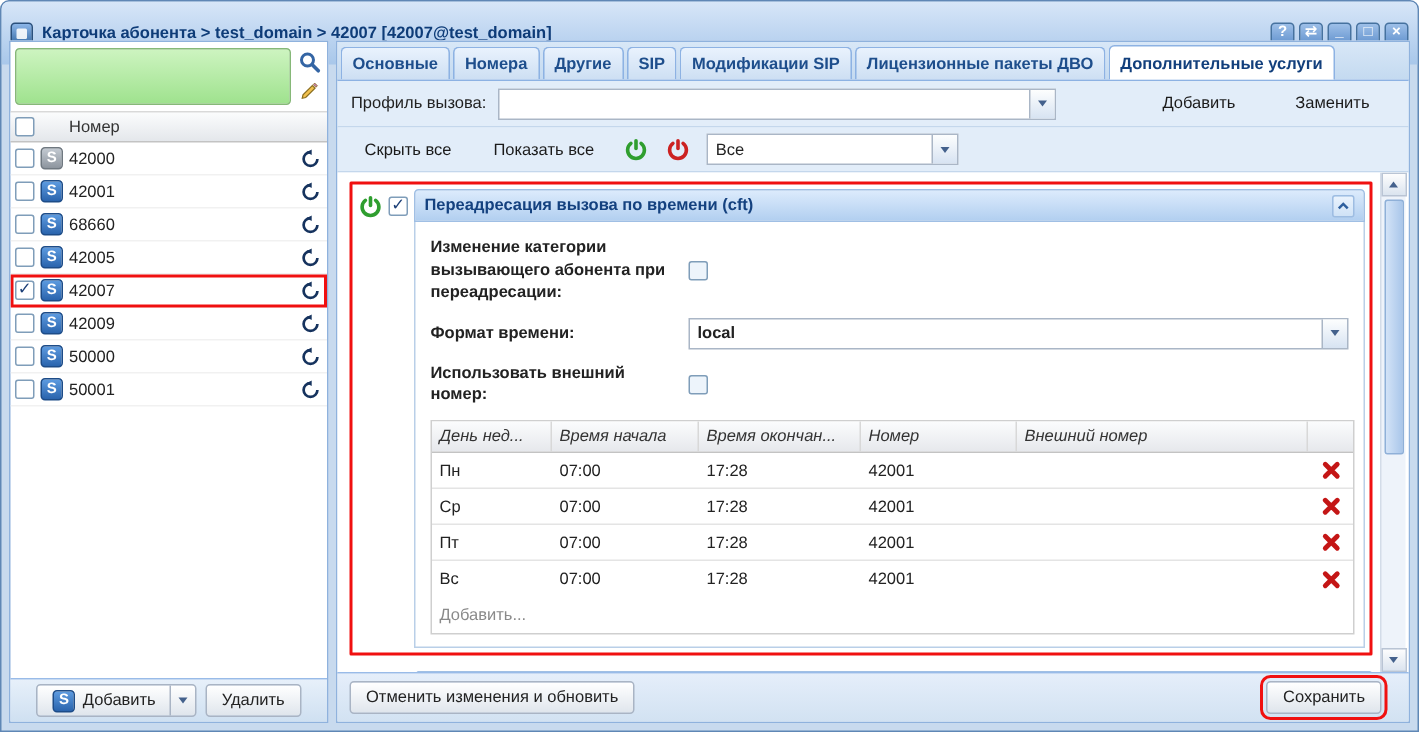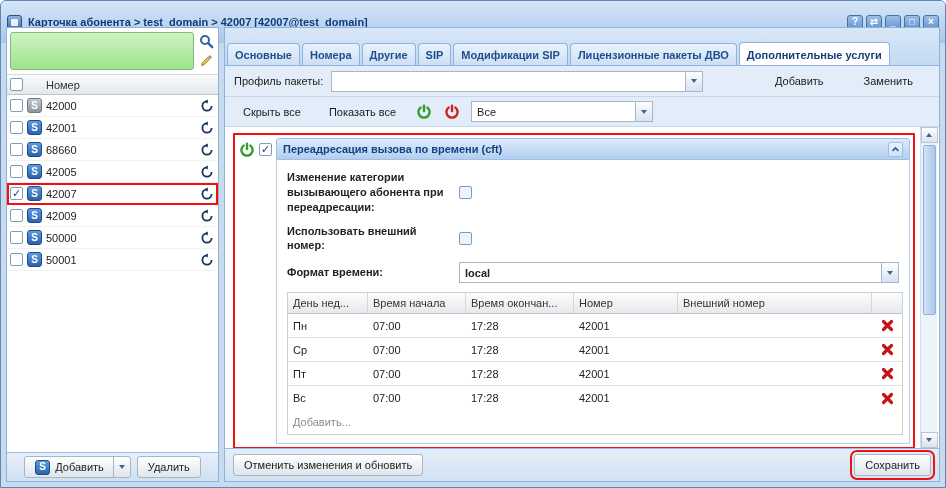--- a/index.html
+++ b/index.html
@@ -63,40 +63,40 @@
   .split-arrow { height:100%; display:flex; align-items:center; padding:0 5px;
     border-left:1px solid #a9b4c4; margin-left:4px; cursor:pointer; }
   .tri { width:0; height:0; border-left:3.5px solid transparent; border-right:3.5px solid transparent;
     border-top:4px solid #44618c; display:inline-block; }
   .tri.up { border-top:none; border-bottom:4px solid #44618c; }
   .btn.hl-red { outline:2px solid #f01010; outline-offset:2px; }
 
   
   .right-panel { flex:1; min-width:0; display:flex; flex-direction:column; background:#fff; border:1px solid #8fb2dd; }
 
-  .tabbar { height:38px; display:flex; align-items:flex-end; gap:2px; padding:2px 2px 0;
+  .tabbar { height:26px; display:flex; align-items:flex-end; gap:2px; padding:2px 2px 0;
     background:linear-gradient(#d8e7f7,#c4daf0); border-bottom:1px solid #8db2e3; overflow:hidden; }
   .tab { height:22px; display:flex; align-items:center; padding:0 7px;
     background:linear-gradient(#e9f2fd,#cddff3); border:1px solid #8db2e3; border-bottom:none;
     border-radius:4px 4px 0 0; color:#1e4e8c; font-weight:bold; cursor:pointer; white-space:nowrap; }
   .tab.active { background:#fff; height:24px; margin-bottom:-1px; color:#123f7c; }
 
   .profile-bar, .filter-bar { height:31px; display:flex; align-items:center; gap:8px; padding:0 9px;
     background:#e2edf9; border-bottom:1px solid #c4d7ec; }
   .filter-bar { height:30px; gap:10px; }
   .flat-btn { padding:3px 9px; color:#1b1b1b; cursor:pointer; border-radius:3px; white-space:nowrap; }
   .flat-btn.ml-auto { margin-left:auto; }
   .flat-btn.mr-end { margin-right:8px; margin-left:14px; }
 
   .combo { height:21px; background:#fff; border:1px solid #aab6c6; display:inline-flex; align-items:center; cursor:pointer; }
   .combo-val { flex:1; padding:0 5px; overflow:hidden; white-space:nowrap; }
   .trigger { width:17px; height:100%; display:flex; align-items:center; justify-content:center;
     background:linear-gradient(#fdfefe,#d7e3f2); border-left:1px solid #aab6c6; cursor:pointer; }
   .profile-combo { width:372px; }
-  .filter-combo { width:182px; }
+  .filter-combo { width:168px; }
   .field-combo { flex:1; margin-right:4px; }
 
   .picon { width:18px; height:18px; display:flex; align-items:center; justify-content:center; cursor:pointer; }
 
   .search-pill { flex:1; height:22px; background:#fff; border:1px solid #a9b8cc; border-radius:11px;
     display:flex; align-items:center; gap:5px; padding:0 9px; cursor:text; min-width:0; }
   .search-pill input { border:none; outline:none; flex:1; font:inherit; background:transparent; min-width:0; color:#444; }
   .search-pill input::placeholder { color:#8a8a8a; font-style:italic; }
 
   
@@ -113,21 +113,21 @@
   .tool { width:15px; height:15px; display:flex; align-items:center; justify-content:center; cursor:pointer;
     background:linear-gradient(#eaf3fd,#cfe2f6); border:1px solid #9ebde2; border-radius:2px; }
   .service-body { border:1px solid #b9cfe8; border-top:none; background:#fff; padding:10px 6px 8px 10px; }
 
   .field { display:flex; align-items:center; margin-bottom:9px;font-weight:bold; }
   .f-label { width:172px; min-width:172px; padding-right:10px; line-height:1.35; }
 
   .schedule { margin-top:4px; border:1px solid #cfcfcf; }
   .sr { display:flex; height:24px; align-items:center; border-bottom:1px solid #e4e4e4; }
   .sr:last-child { border-bottom:none; }
-  .sr.head { height:21px; background:linear-gradient(#fbfcfd,#e6e8ec); border-bottom:1px solid #c3c3c3; color:#333; cursor:pointer; }
+  .sr.head { height:21px; background:linear-gradient(#fbfcfd,#e6e8ec); border-bottom:1px solid #c3c3c3; color:#333; cursor:pointer;font-style:italic; }
   .sr.head .sc { border-right:1px solid #d8d8d8; height:100%; display:flex; align-items:center; }
   .sr.head .sc.c-del { border-right:none; }
   .sc { padding:0 5px; overflow:hidden; white-space:nowrap; text-overflow:ellipsis; }
   .c-day { width:80px; min-width:80px; }
   .c-start { width:98px; min-width:98px; }
   .c-end { width:108px; min-width:108px; }
   .c-num { width:104px; min-width:104px; }
   .c-ext { flex:1; min-width:0; }
   .c-del { width:30px; min-width:30px; display:flex; align-items:center; justify-content:center; padding:0; }
   .add-row { color:#8a8a8a; cursor:pointer; }
@@ -139,21 +139,21 @@
     border-left:1px solid #d3dce8; display:flex; flex-direction:column; align-items:center; }
   .scroll-btn { width:17px; height:16px; min-height:16px; display:flex; align-items:center; justify-content:center;
     background:linear-gradient(#fdfdfd,#dbe4ef); border:1px solid #b9c4d4; cursor:pointer; }
   .scroll-thumb { width:13px; height:170px; margin-top:2px; background:linear-gradient(90deg,#d3e3f7,#a9c6ea);
     border:1px solid #8fb0d8; border-radius:2px; cursor:grab; }
   .scroll-fill { flex:1; }
 
   
   .footer { height:33px; display:flex; align-items:center; padding:0 8px; gap:8px;
     background:linear-gradient(#e5eefa,#d2e2f2); border-top:1px solid #99bbe8; }
-  .footer .save { margin-left:auto; }
+  .footer .save { margin-left:auto; margin-right:10px; }
 </style>
 </head>
 <body>
 
 <div class="window">
 
   <div class="titlebar">
     <span class="app-icon"></span>
     <span class="title">Карточка абонента &gt; test_domain &gt; 42007 [42007@test_domain]</span>
     <span class="win-controls">
@@ -317,21 +317,21 @@
           </span>
           <span class="tab">
             <span>Лицензионные пакеты ДВО</span>
           </span>
           <span class="tab active">
             <span>Дополнительные услуги</span>
           </span>
         </div>
 
       <div class="profile-bar">
-        <span>Профиль пакеты:</span>
+        <span>Профиль вызова:</span>
         <span class="combo profile-combo">
           <span class="combo-val"></span>
           <span class="trigger">
               <i class="tri"></i>
             </span>
         </span>
         <span class="flat-btn ml-auto">Добавить</span>
         <span class="flat-btn mr-end">Заменить</span>
       </div>
 
@@ -381,32 +381,32 @@
                 </span>
               </div>
               <div class="service-body">
 
                 <div class="field">
                   <span class="f-label">Изменение категории вызывающего абонента при переадресации:</span>
                   <span class="cb tinted"></span>
                 </div>
 
                 <div class="field">
-                  <span class="f-label">Использовать внешний номер:</span>
-                  <span class="cb tinted"></span>
-                </div>
-
-                <div class="field">
                   <span class="f-label">Формат времени:</span>
                   <span class="combo field-combo">
                     <span class="combo-val">local</span>
                     <span class="trigger">
                         <i class="tri"></i>
                       </span>
                   </span>
+                </div>
+
+                <div class="field">
+                  <span class="f-label">Использовать внешний номер:</span>
+                  <span class="cb tinted"></span>
                 </div>
 
                 <div class="schedule">
                   <div class="sr head">
                     <span class="sc c-day">День нед...</span>
                     <span class="sc c-start">Время начала</span>
                     <span class="sc c-end">Время окончан...</span>
                     <span class="sc c-num">Номер</span>
                     <span class="sc c-ext">Внешний номер</span>
                     <span class="sc c-del"></span>

